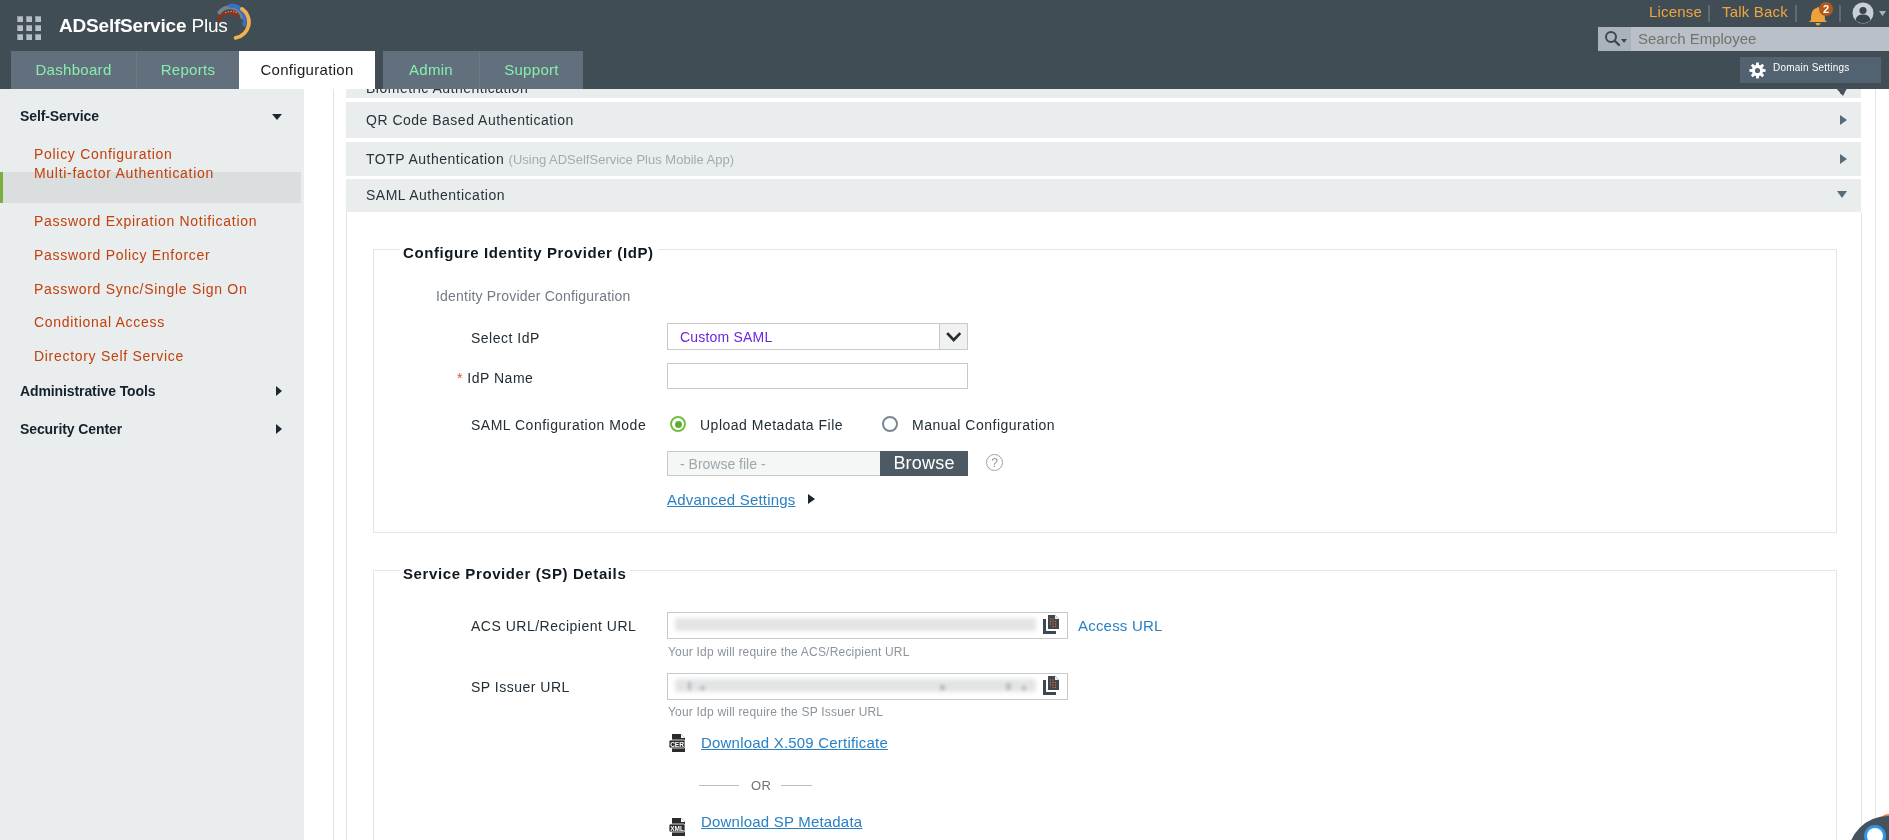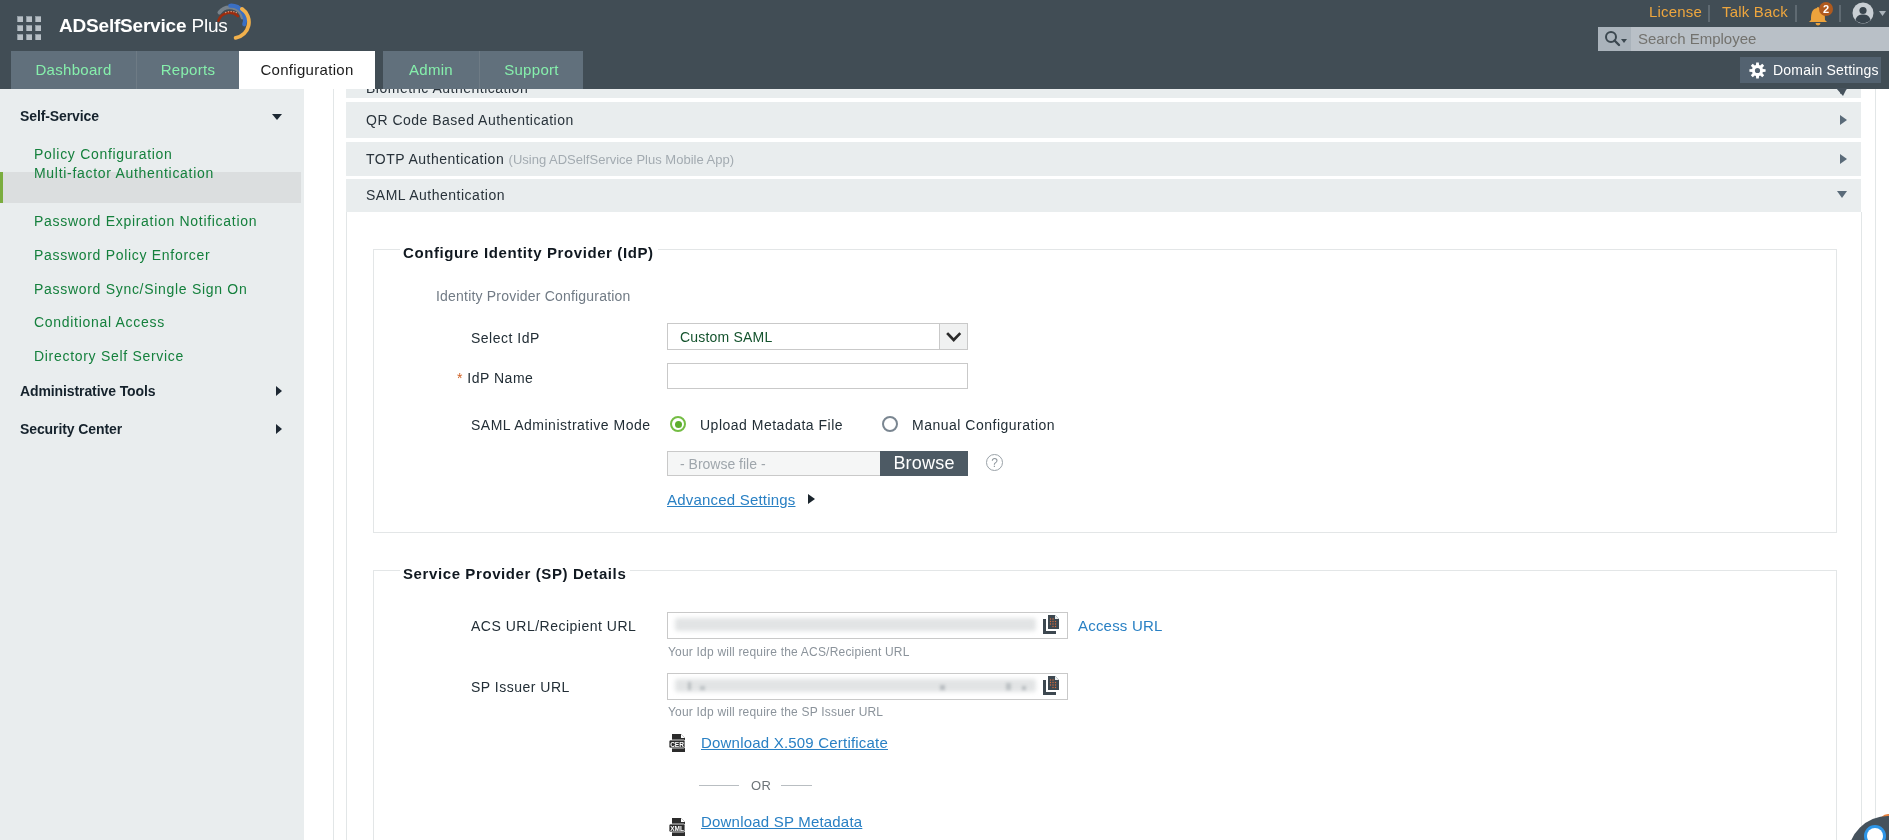--- a/index.html
+++ b/index.html
@@ -25,27 +25,27 @@
 .toplink { color:#eea63e; font-size:15px; top:3px; z-index:31; letter-spacing:0.2px;}
 .topsep { width:2px; height:17px; background:#5f6a72; top:5px; z-index:31;}
 
 
 #search { left:1598px; top:27px; width:291px; height:24px; background:#b9c0c7; z-index:31; }
 #searchicon { left:0; top:0; width:33px; height:24px; background:#aab3bb; }
 #searchtxt { left:40px; top:3px; font-size:15px; color:#73726e; }
 
 
 #domainbtn { left:1740px; top:57px; width:141px; height:26px; background:#536270; z-index:31; }
-#domainbtn .txt { position:absolute; left:33px; top:5px; color:#fff; font-size:14px; letter-spacing:0.2px;}
+#domainbtn .txt { position:absolute; left:33px; top:5px; color:#fff; font-size:10px; letter-spacing:0.2px;}
 #flag { left:1836px; top:88px; z-index:31; }
 
 
 #sidebar { left:0; top:89px; width:304px; height:751px; background:#e9edee; z-index:5; }
 .snavh { position:absolute; left:20px; font-size:14px; font-weight:bold; color:#15222c; letter-spacing:-0.1px;}
-.snavi { position:absolute; left:34px; font-size:14px; color:#15803d; letter-spacing:0.7px;}
+.snavi { position:absolute; left:34px; font-size:14px; color:#c2410c; letter-spacing:0.7px;}
 .caret-d { position:absolute; width:0; height:0; border-left:5px solid transparent;
   border-right:5px solid transparent; border-top:6px solid #1d2833; }
 .caret-r { position:absolute; width:0; height:0; border-top:5px solid transparent;
   border-bottom:5px solid transparent; border-left:6px solid #1d2833; }
 #active-item { left:0; top:83px; width:301px; height:31px; background:#dbdedf;
   border-left:3px solid #7bad3f; }
 
 
 .vline { position:absolute; width:1px; background:#e2e6e7; }
 .row { position:absolute; left:346px; width:1515px; background:#e9edee; }
@@ -60,21 +60,21 @@
 .fieldset { position:absolute; left:373px; width:1464px; border:1px solid #e3e6e7; background:#fff; }
 .legend { position:absolute; top:-6px; left:26px; background:#fff; padding:0 4px 0 3px;
   font-size:15px; font-weight:bold; color:#101820; letter-spacing:0.6px; }
 .flabel { position:absolute; font-size:14px; color:#222e36; letter-spacing:0.5px; }
 .fgray  { position:absolute; font-size:14px; color:#717b85; letter-spacing:0.2px; }
 .helper { position:absolute; font-size:12px; color:#8b939b; letter-spacing:0.2px; }
 .bluelink { position:absolute; font-size:15px; color:#2980c4; text-decoration:underline; letter-spacing:0.2px;}
 
 #selectbox { position:absolute; left:667px; top:323px; width:301px; height:27px;
   border:1px solid #c9c9c9; background:#fff; }
-#selectbox .val { position:absolute; left:12px; top:5px; font-size:14px; color:#14532d; letter-spacing:0.2px;}
+#selectbox .val { position:absolute; left:12px; top:5px; font-size:14px; color:#6d28d9; letter-spacing:0.2px;}
 #selectbox .chev { position:absolute; right:0; top:0; width:28px; height:25px;
   background:#f0f1f1; border-left:1px solid #c9c9c9; }
 
 #idpinput { position:absolute; left:667px; top:363px; width:301px; height:26px;
   border:1px solid #c9c9c9; background:#fff; }
 
 .radio { position:absolute; width:16px; height:16px; border-radius:50%; background:#fff; }
 .radio.green { border:2px solid #74bd44; }
 .radio.green::after { content:""; position:absolute; left:2.5px; top:2.5px; width:7px; height:7px;
   border-radius:50%; background:#5cae2e; }
@@ -132,21 +132,21 @@
 <div class="fgray" style="left:436px; top:288px;">Identity Provider Configuration</div>
 <div class="flabel" style="left:471px; top:330px;">Select IdP</div>
 <div id="selectbox">
     <div class="val">Custom SAML</div>
   <div class="chev"><svg width="28" height="25" viewBox="0 0 28 25">
         <path d="M8 10 L13.7 16 L19.4 10" stroke="#2b2b2b" stroke-width="2.6" fill="none" stroke-linecap="square"></path>
       </svg></div>
   </div>
 <div class="flabel" style="left:457px; top:370px;"><span style="color:#cf5f22;">* </span>IdP Name</div>
 <div id="idpinput"></div>
-<div class="flabel" style="left:471px; top:417px;">SAML Administrative Mode</div>
+<div class="flabel" style="left:471px; top:417px;">SAML Configuration Mode</div>
 <div class="radio green" style="left:670px; top:416px;"></div>
 <div class="flabel" style="left:700px; top:417px;">Upload Metadata File</div>
 <div class="radio gray" style="left:882px; top:416px;"></div>
 <div class="flabel" style="left:912px; top:417px;">Manual Configuration</div>
 <div id="browsebox">
     <div class="ph">- Browse file -</div>
   </div>
 <div id="browsebtn">Browse</div>
 <div id="helpq">?</div>
 <div class="bluelink" style="left:667px; top:491px;">Advanced Settings</div>

